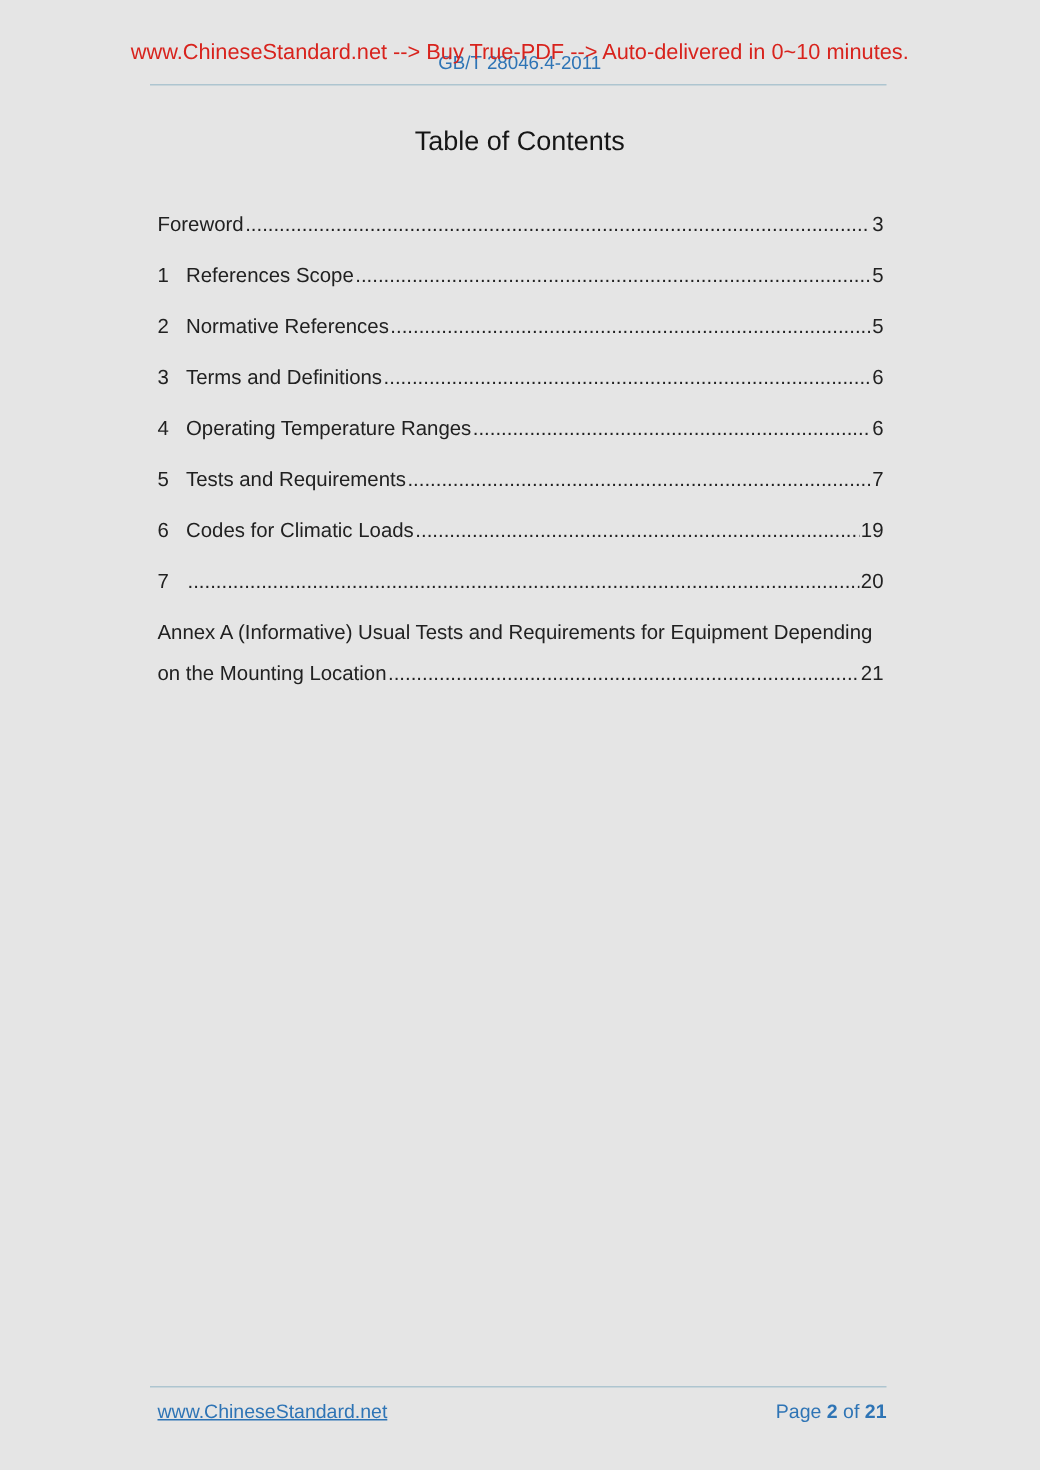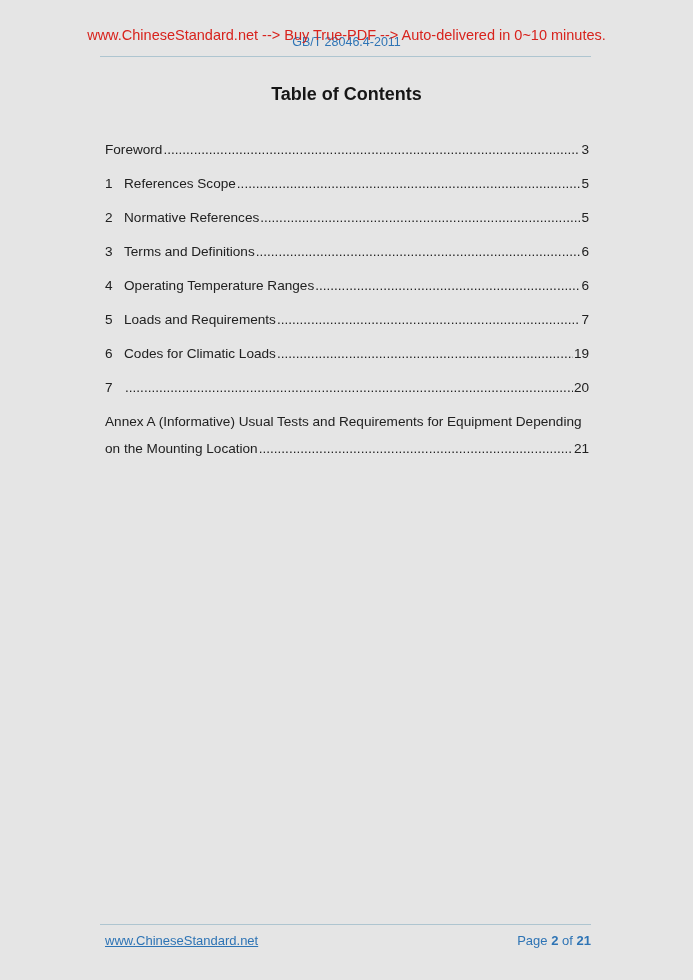--- a/index.html
+++ b/index.html
@@ -17,21 +17,21 @@
   
   .hdr{position:relative;height:57px;}
   .promo{position:absolute;top:27px;left:0;width:100%;text-align:center;
          font-size:14.5px;color:var(--promo_red);white-space:nowrap;z-index:2;}
   .doc-number{position:absolute;top:35px;left:0;width:100%;text-align:center;
          font-size:12.5px;color:var(--doc_blue);white-space:nowrap;z-index:1;}
   .rule{position:absolute;left:100px;right:102px;border-top:1px solid var(--rule_color);}
   .hdr .rule{top:56px;}
 
   
-  .title{margin-top:27px;text-align:center;font-size:18px;font-weight:bold;
+  .title{margin-top:27px;text-align:center;font-size:18px;font-weight:normal;
          line-height:20px;color:#161616;}
 
   
   .toc{margin:39px 104px 0 105px;font-size:13.6px;line-height:14px;}
   .toc-entry{margin-bottom:20px;}
   .pre-line{white-space:nowrap;margin-bottom:13px;}
   .toc-row{display:flex;align-items:flex-end;}
   .num{display:inline-block;width:19px;flex:0 0 auto;}
   .label{white-space:nowrap;flex:0 0 auto;}
   .dots{flex:1 1 auto;overflow:hidden;white-space:nowrap;margin-left:1px;}
@@ -108,21 +108,21 @@
           <span class="label">Operating Temperature Ranges</span>
           <span class="dots"></span>
           <span class="pg">6</span>
         </div>
       </div>
 
       <div class="toc-entry">
 
         <div class="toc-row">
           <span class="num">5</span>
-          <span class="label">Loads and Requirements</span>
+          <span class="label">Tests and Requirements</span>
           <span class="dots"></span>
           <span class="pg">7</span>
         </div>
       </div>
 
       <div class="toc-entry">
 
         <div class="toc-row">
           <span class="num">6</span>
           <span class="label">Codes for Climatic Loads</span>

